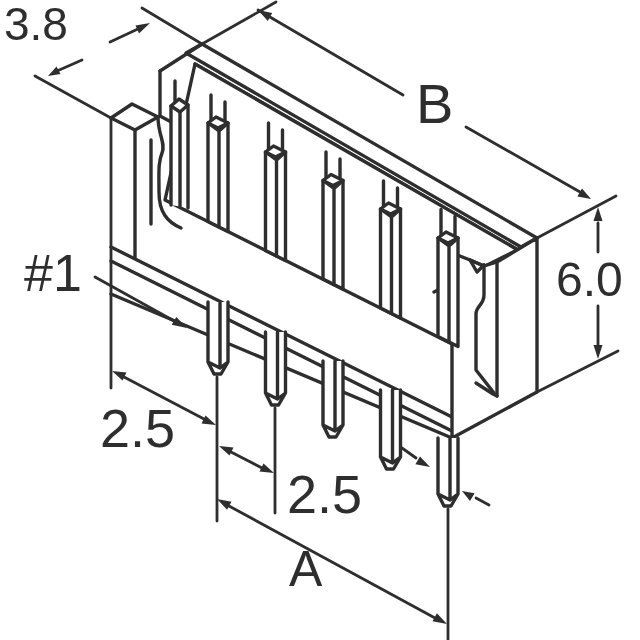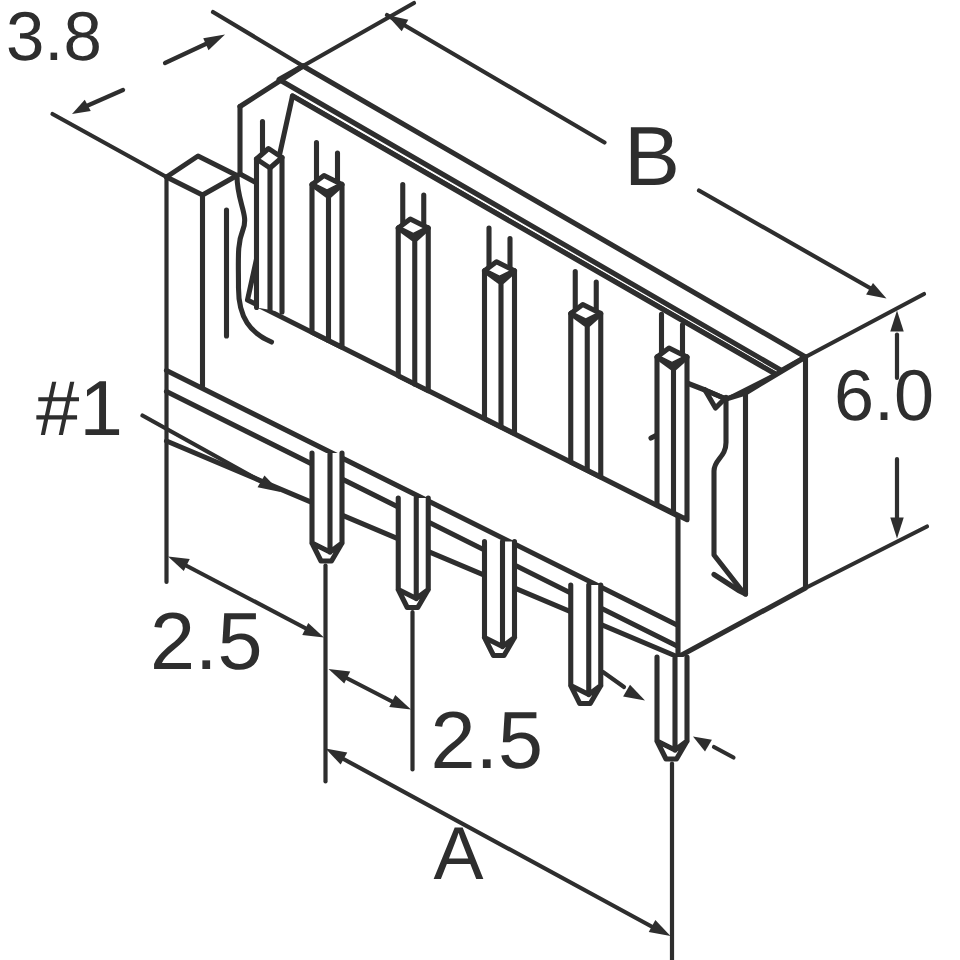--- a/index.html
+++ b/index.html
@@ -180,21 +180,21 @@
     <polygon class="head" points="430,467 415.4,464.3 420,456.5"></polygon>
     <path class="dim" d="M489,505 L476,498"></path>
     <polygon class="head" points="462,491 470,501 474.6,493.2"></polygon>
   </g>
 </svg>
 
 <div class="lbl" style="left:4px;top:1px;font-size:46px">3.8</div>
 
 <div class="lbl" style="left:416px;top:76px;font-size:56px">B</div>
 
-<div class="lbl" style="left:556px;top:241px;font-size:48px">6.0</div>
+<div class="lbl" style="left:556px;top:256px;font-size:48px">6.0</div>
 
 <div class="lbl" style="left:24px;top:247px;font-size:52px">#1</div>
 
 <div class="lbl" style="left:100px;top:401px;font-size:54px">2.5</div>
 
 <div class="lbl" style="left:287px;top:467px;font-size:54px">2.5</div>
 
 <div class="lbl" style="left:289px;top:544px;font-size:50px">A</div>
 
 

